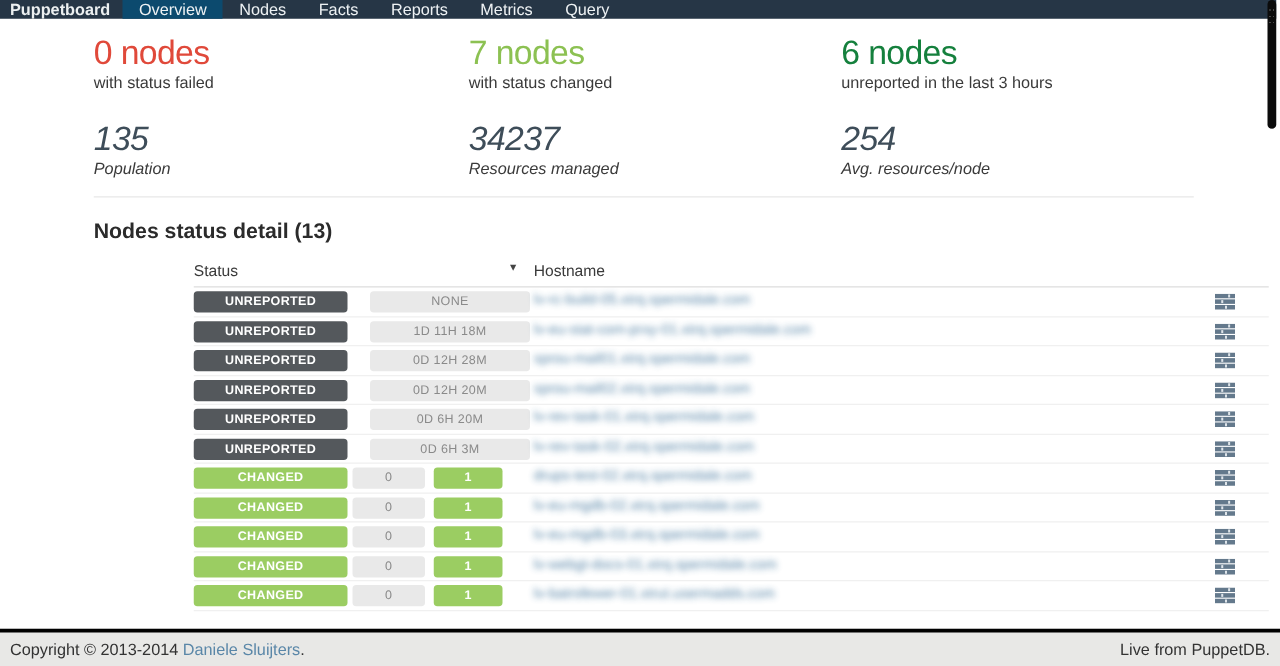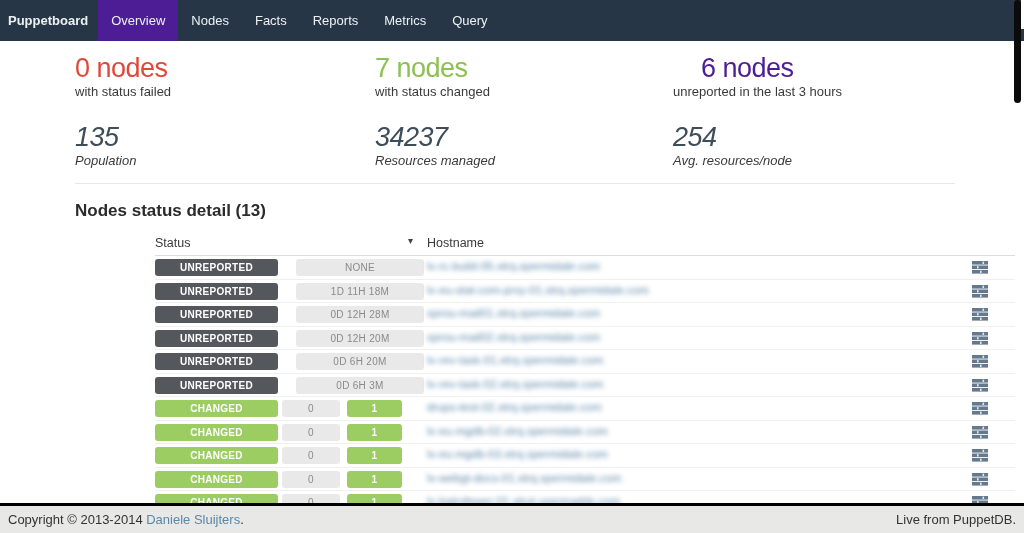--- a/index.html
+++ b/index.html
@@ -1,24 +1,24 @@
 <!DOCTYPE html>
 <html><head>
 <meta charset="utf-8">
 <style>
   * { margin:0; padding:0; box-sizing:border-box; }
   html,body { width:1024px; height:533px; overflow:hidden; background:#fff;
               font-family:"Liberation Sans","DejaVu Sans",sans-serif; color:#333; }
 
   
-  .navbar { position:relative; height:41px; background:#263646; display:flex; align-items:stretch; }
+  .navbar { position:relative; height:15px; background:#263646; display:flex; align-items:stretch; }
   .nav-brand { color:#ecf0f1; font-size:13px; font-weight:bold; padding:0 10px 0 8px;
                display:flex; align-items:center; cursor:pointer; }
   .nav-item { color:#eef2f4; font-size:13px; padding:0 13px; display:flex; align-items:center; cursor:pointer; }
-  .nav-item.active { background:#4c1d95; }
+  .nav-item.active { background:#0c4a6e; }
 
   
   .edge-gutter { position:absolute; right:0; top:0; width:3px; height:29px; background:#fff; }
   .scroll-thumb { position:absolute; right:3px; top:0; width:7px; height:103px;
                   background:#0b0b0b; border-radius:4px; z-index:50; }
   .scroll-thumb .grip { position:absolute; left:1px; top:6px; width:5px; height:14px;
     background:radial-gradient(circle 1px at 1px 2px,#4a4a4a 55%,transparent 60%),
                radial-gradient(circle 1px at 4px 2px,#4a4a4a 55%,transparent 60%),
                radial-gradient(circle 1px at 1px 7px,#4a4a4a 55%,transparent 60%),
                radial-gradient(circle 1px at 4px 7px,#4a4a4a 55%,transparent 60%),
@@ -86,21 +86,21 @@
   <div class="stats-grid" id="stats-row1">
       <div>
         <div class="stat-value" style="color: rgb(224, 73, 58);">0 nodes</div>
         <div class="stat-caption">with status failed</div>
       </div>
       <div>
         <div class="stat-value" style="color: rgb(140, 193, 82);">7 nodes</div>
         <div class="stat-caption">with status changed</div>
       </div>
       <div>
-        <div class="stat-value" style="color: #4c1d95; margin-left: 28px;">6 nodes</div>
+        <div class="stat-value" style="color: #15803d;">6 nodes</div>
         <div class="stat-caption">unreported in the last 3 hours</div>
       </div>
     </div>
   <div class="stats-grid" style="margin-top:22px;font-style:italic;" id="stats-row2">
       <div>
         <div class="stat-value" style="color: rgb(62, 77, 89);">135</div>
         <div class="stat-caption">Population</div>
       </div>
       <div>
         <div class="stat-value" style="color: rgb(62, 77, 89);">34237</div>

